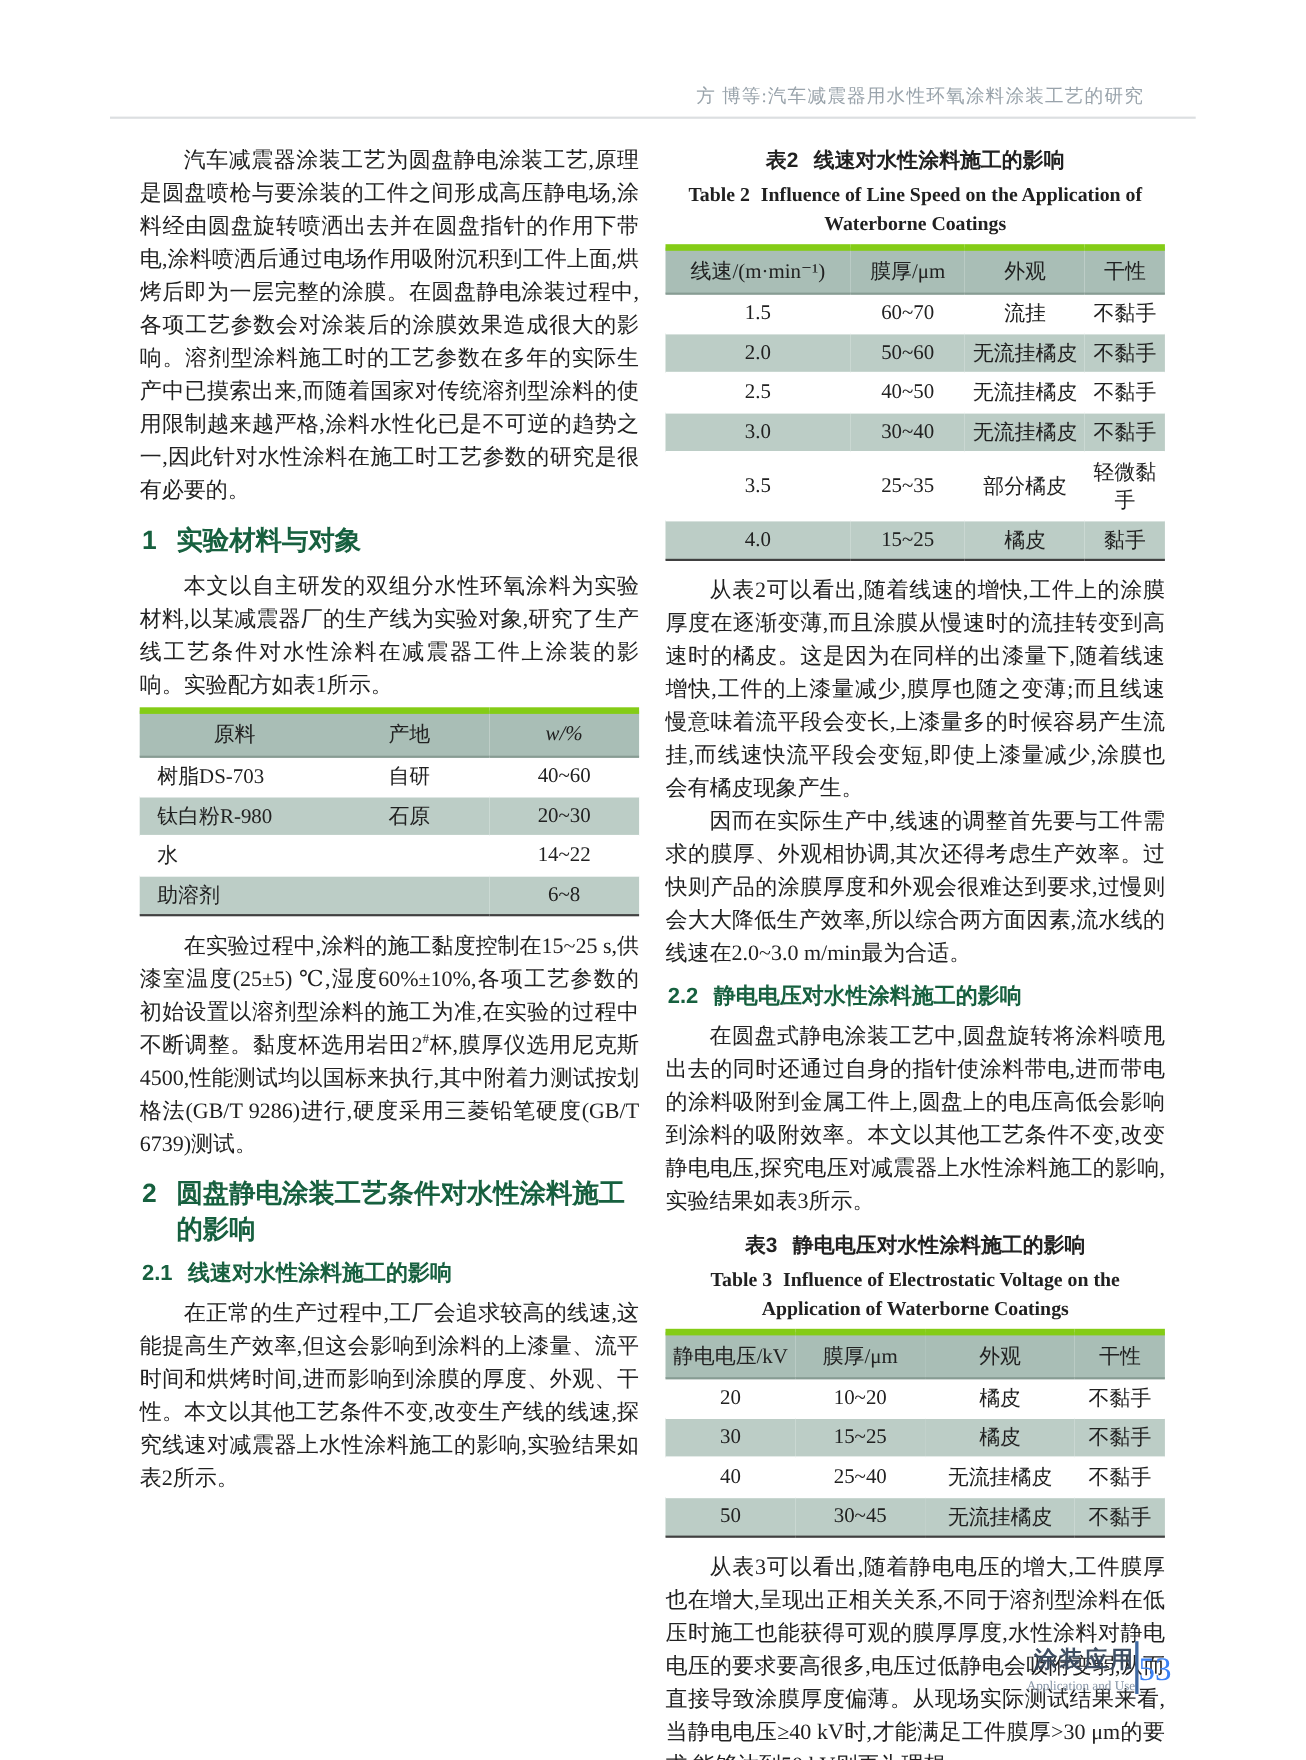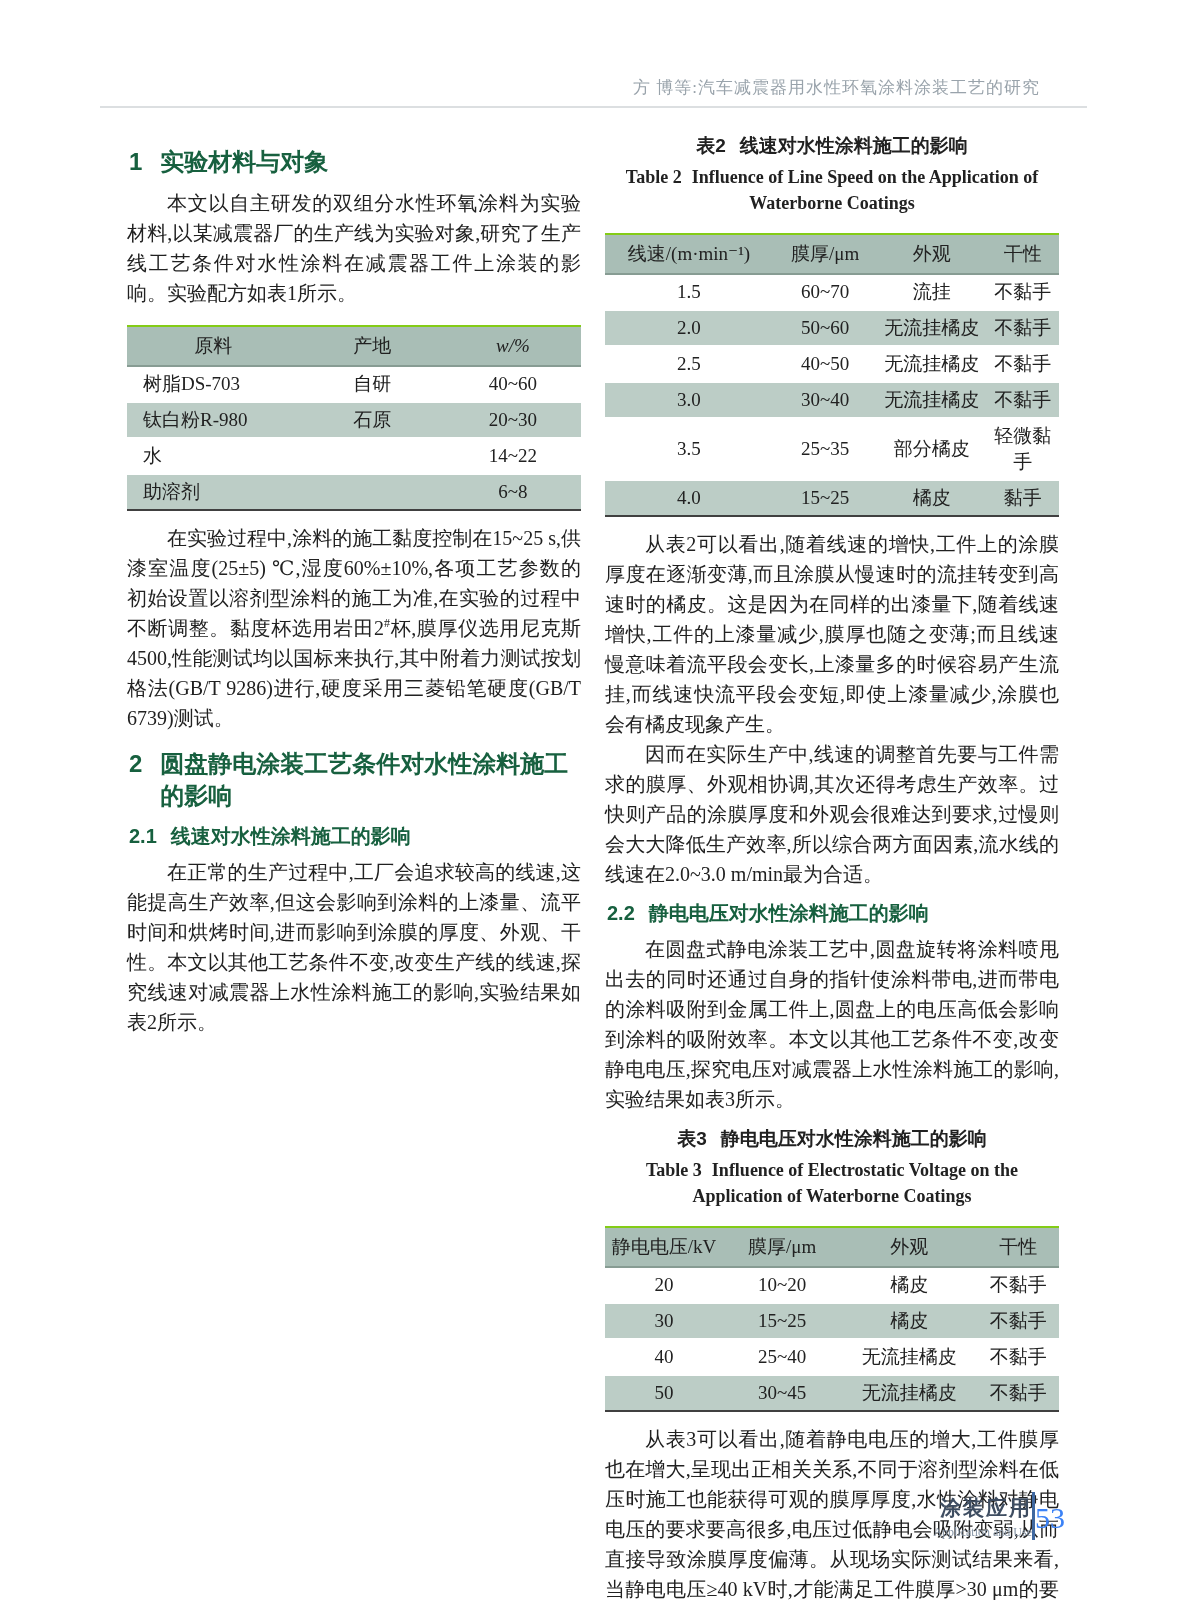--- a/index.html
+++ b/index.html
@@ -41,22 +41,22 @@
     font-family:"Liberation Sans","DejaVu Sans",sans-serif;
   }
   .cap-zh .cap-label { margin-right:14px; }
   .cap-en {
     font-size:18px; font-weight:bold; line-height:26px;
     font-family:"Liberation Serif","DejaVu Serif",serif;
   }
   .cap-en .cap-label { margin-right:10px; }
 
   table.dtable {
-    width:100%; border-collapse:collapse; margin:17px 0 12px;
-    border-top:2px solid #84cc16; border-bottom:2px solid #404040;
+    width:100%; border-collapse:collapse; margin:5px 0 12px;
+    border-top:6px solid #84cc16; border-bottom:2px solid #404040;
     font-size:19px;
   }
   .dtable th {
     background:#a9beb6; font-weight:normal; padding:6px 2px; text-align:center;
     border-bottom:2px solid #879c93;
   }
   .dtable td { padding:4px 2px; text-align:center; }
   .dtable tbody tr { border-top:2px solid #ffffff; }
   .dtable tbody tr:nth-child(even) { background:#bccdc6; }
   .t1 td:first-child { text-align:left; padding-left:16px; }
@@ -76,20 +76,21 @@
 <body>
 
 <div class="page">
 
   <div class="running-head">方  博等:汽车减震器用水性环氧涂料涂装工艺的研究</div>
   <div class="head-rule"></div>
 
   <div class="content">
 
     <div class="col">
+      <p class="body indent">汽车减震器涂装工艺为圆盘静电涂装工艺,原理是圆盘喷枪与要涂装的工件之间形成高压静电场,涂料经由圆盘旋转喷洒出去并在圆盘指针的作用下带电,涂料喷洒后通过电场作用吸附沉积到工件上面,烘烤后即为一层完整的涂膜。在圆盘静电涂装过程中,各项工艺参数会对涂装后的涂膜效果造成很大的影响。溶剂型涂料施工时的工艺参数在多年的实际生产中已摸索出来,而随着国家对传统溶剂型涂料的使用限制越来越严格,涂料水性化已是不可逆的趋势之一,因此针对水性涂料在施工时工艺参数的研究是很有必要的。</p>
 
       <h2 class="sec">
         <span class="sec-num">1</span>
         <span class="sec-title">实验材料与对象</span>
       </h2>
       <p class="body indent">本文以自主研发的双组分水性环氧涂料为实验材料,以某减震器厂的生产线为实验对象,研究了生产线工艺条件对水性涂料在减震器工件上涂装的影响。实验配方如表1所示。</p>
 
       <table class="dtable t1">
         <colgroup>
             <col style="width:38%">

